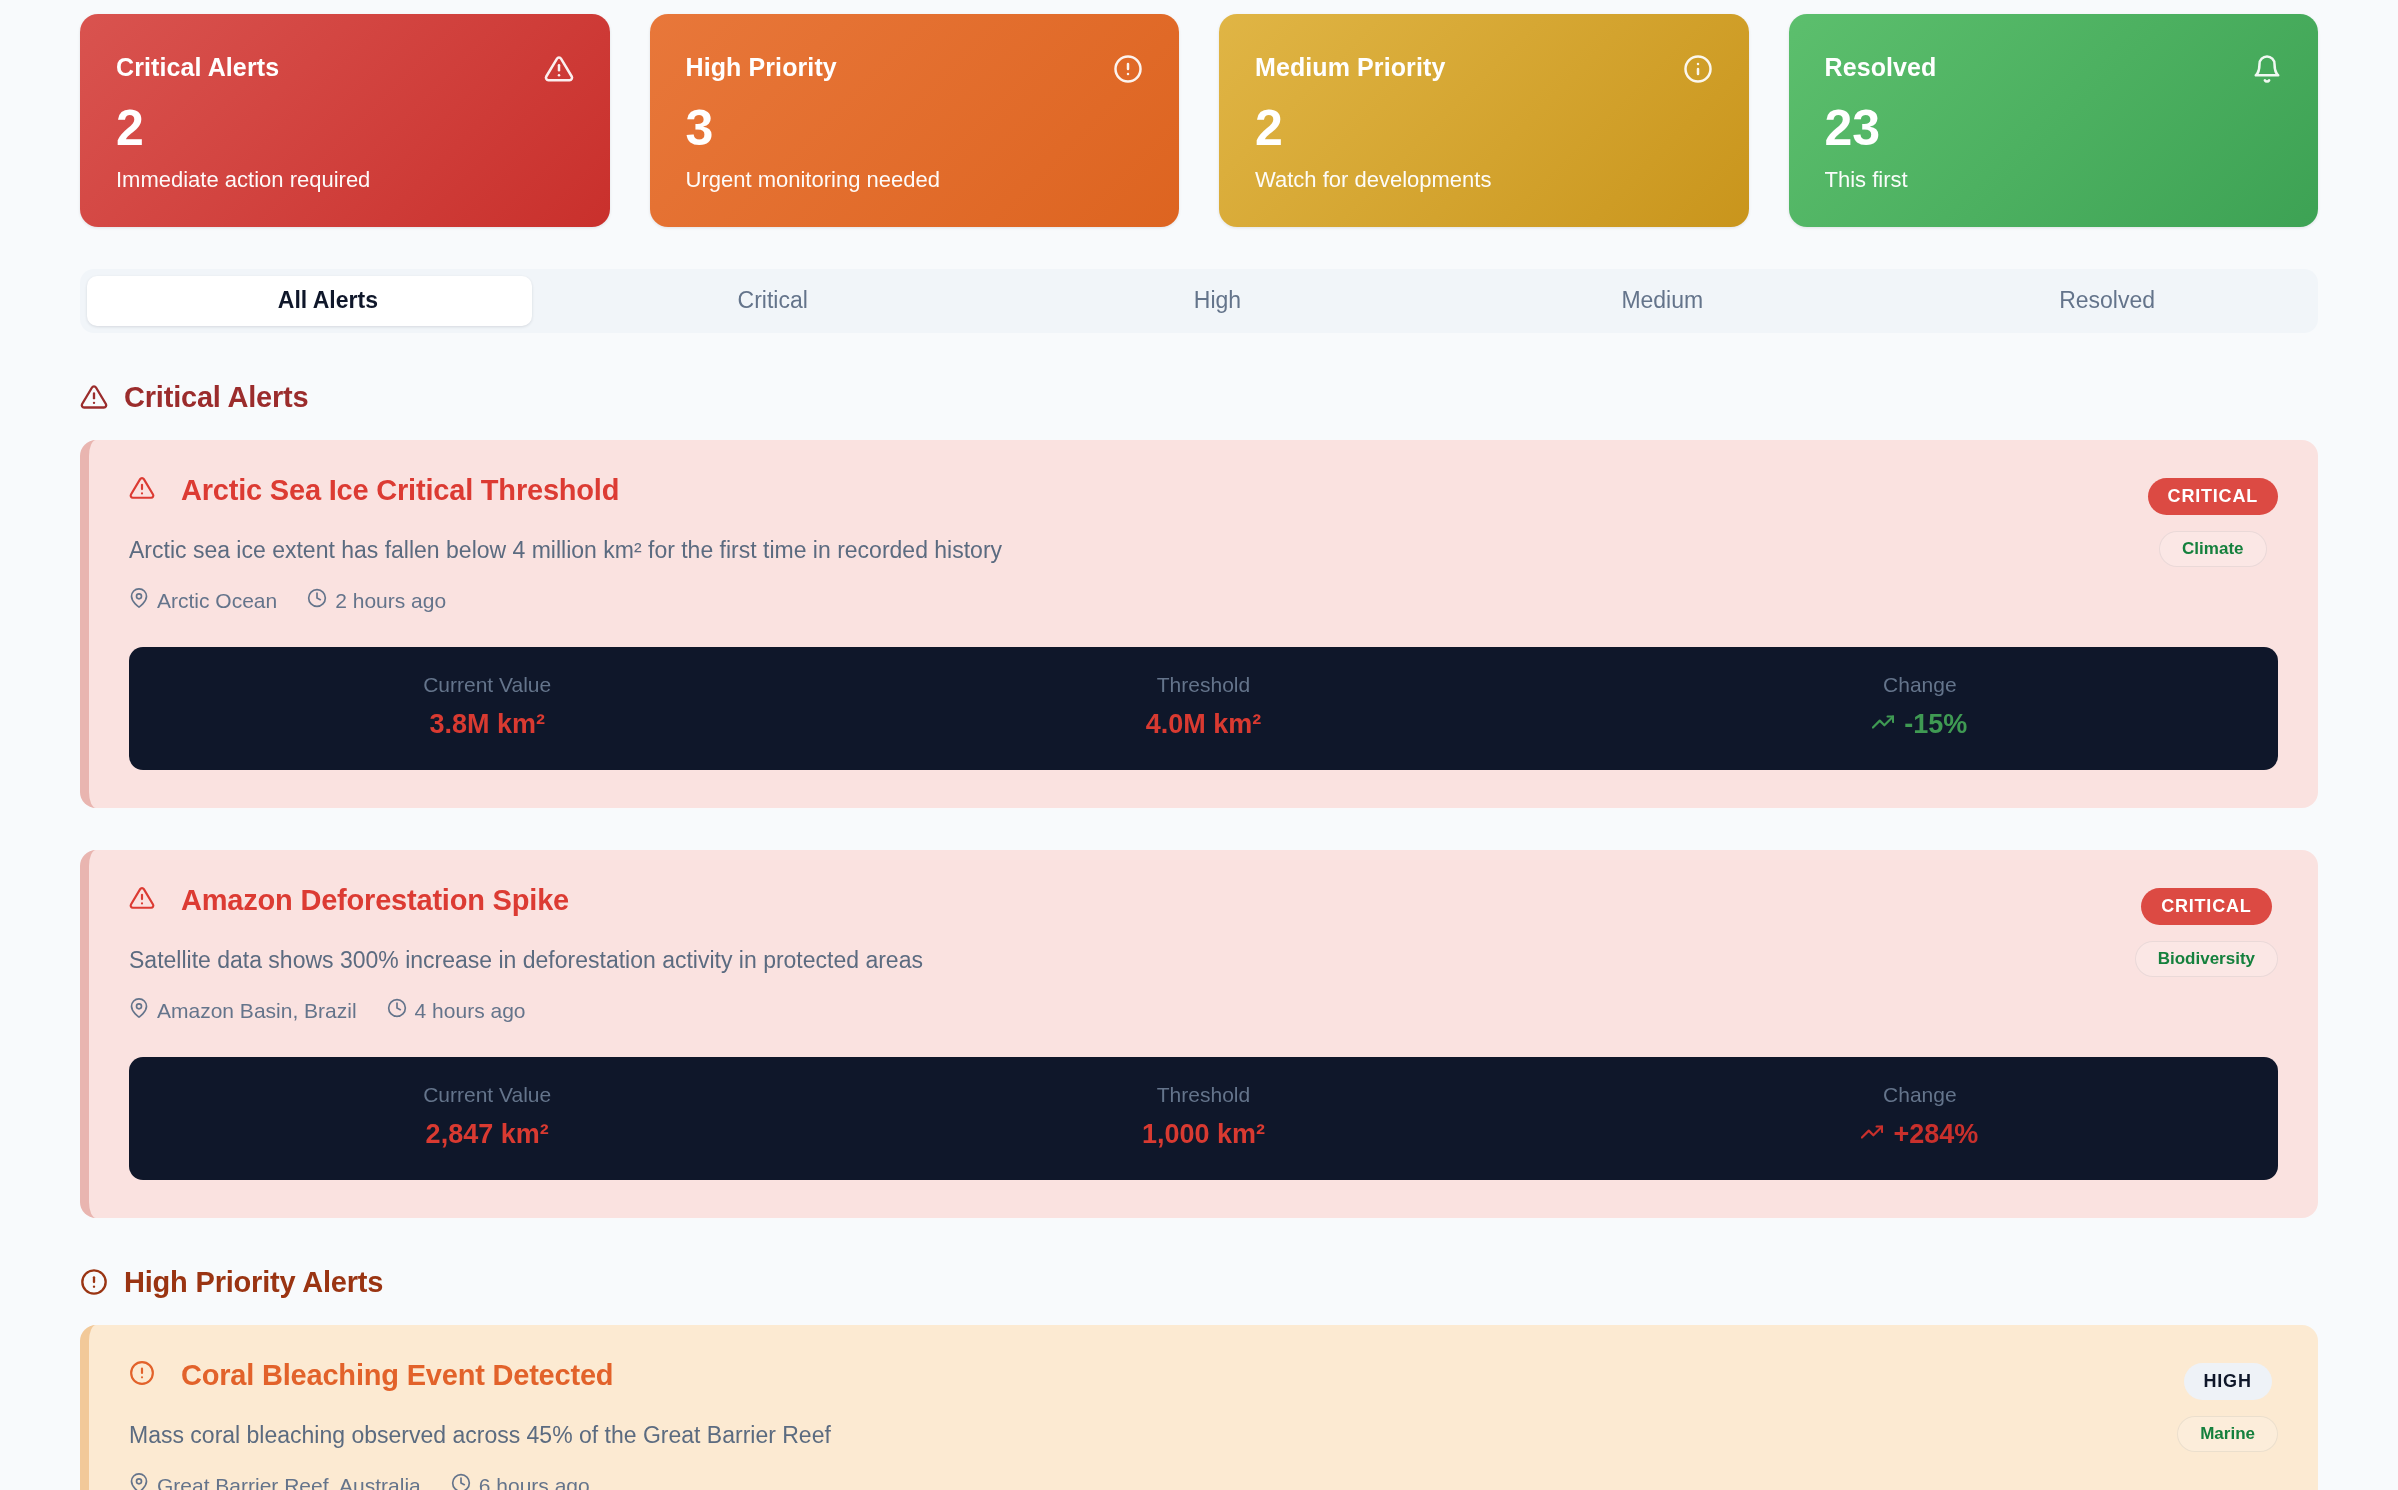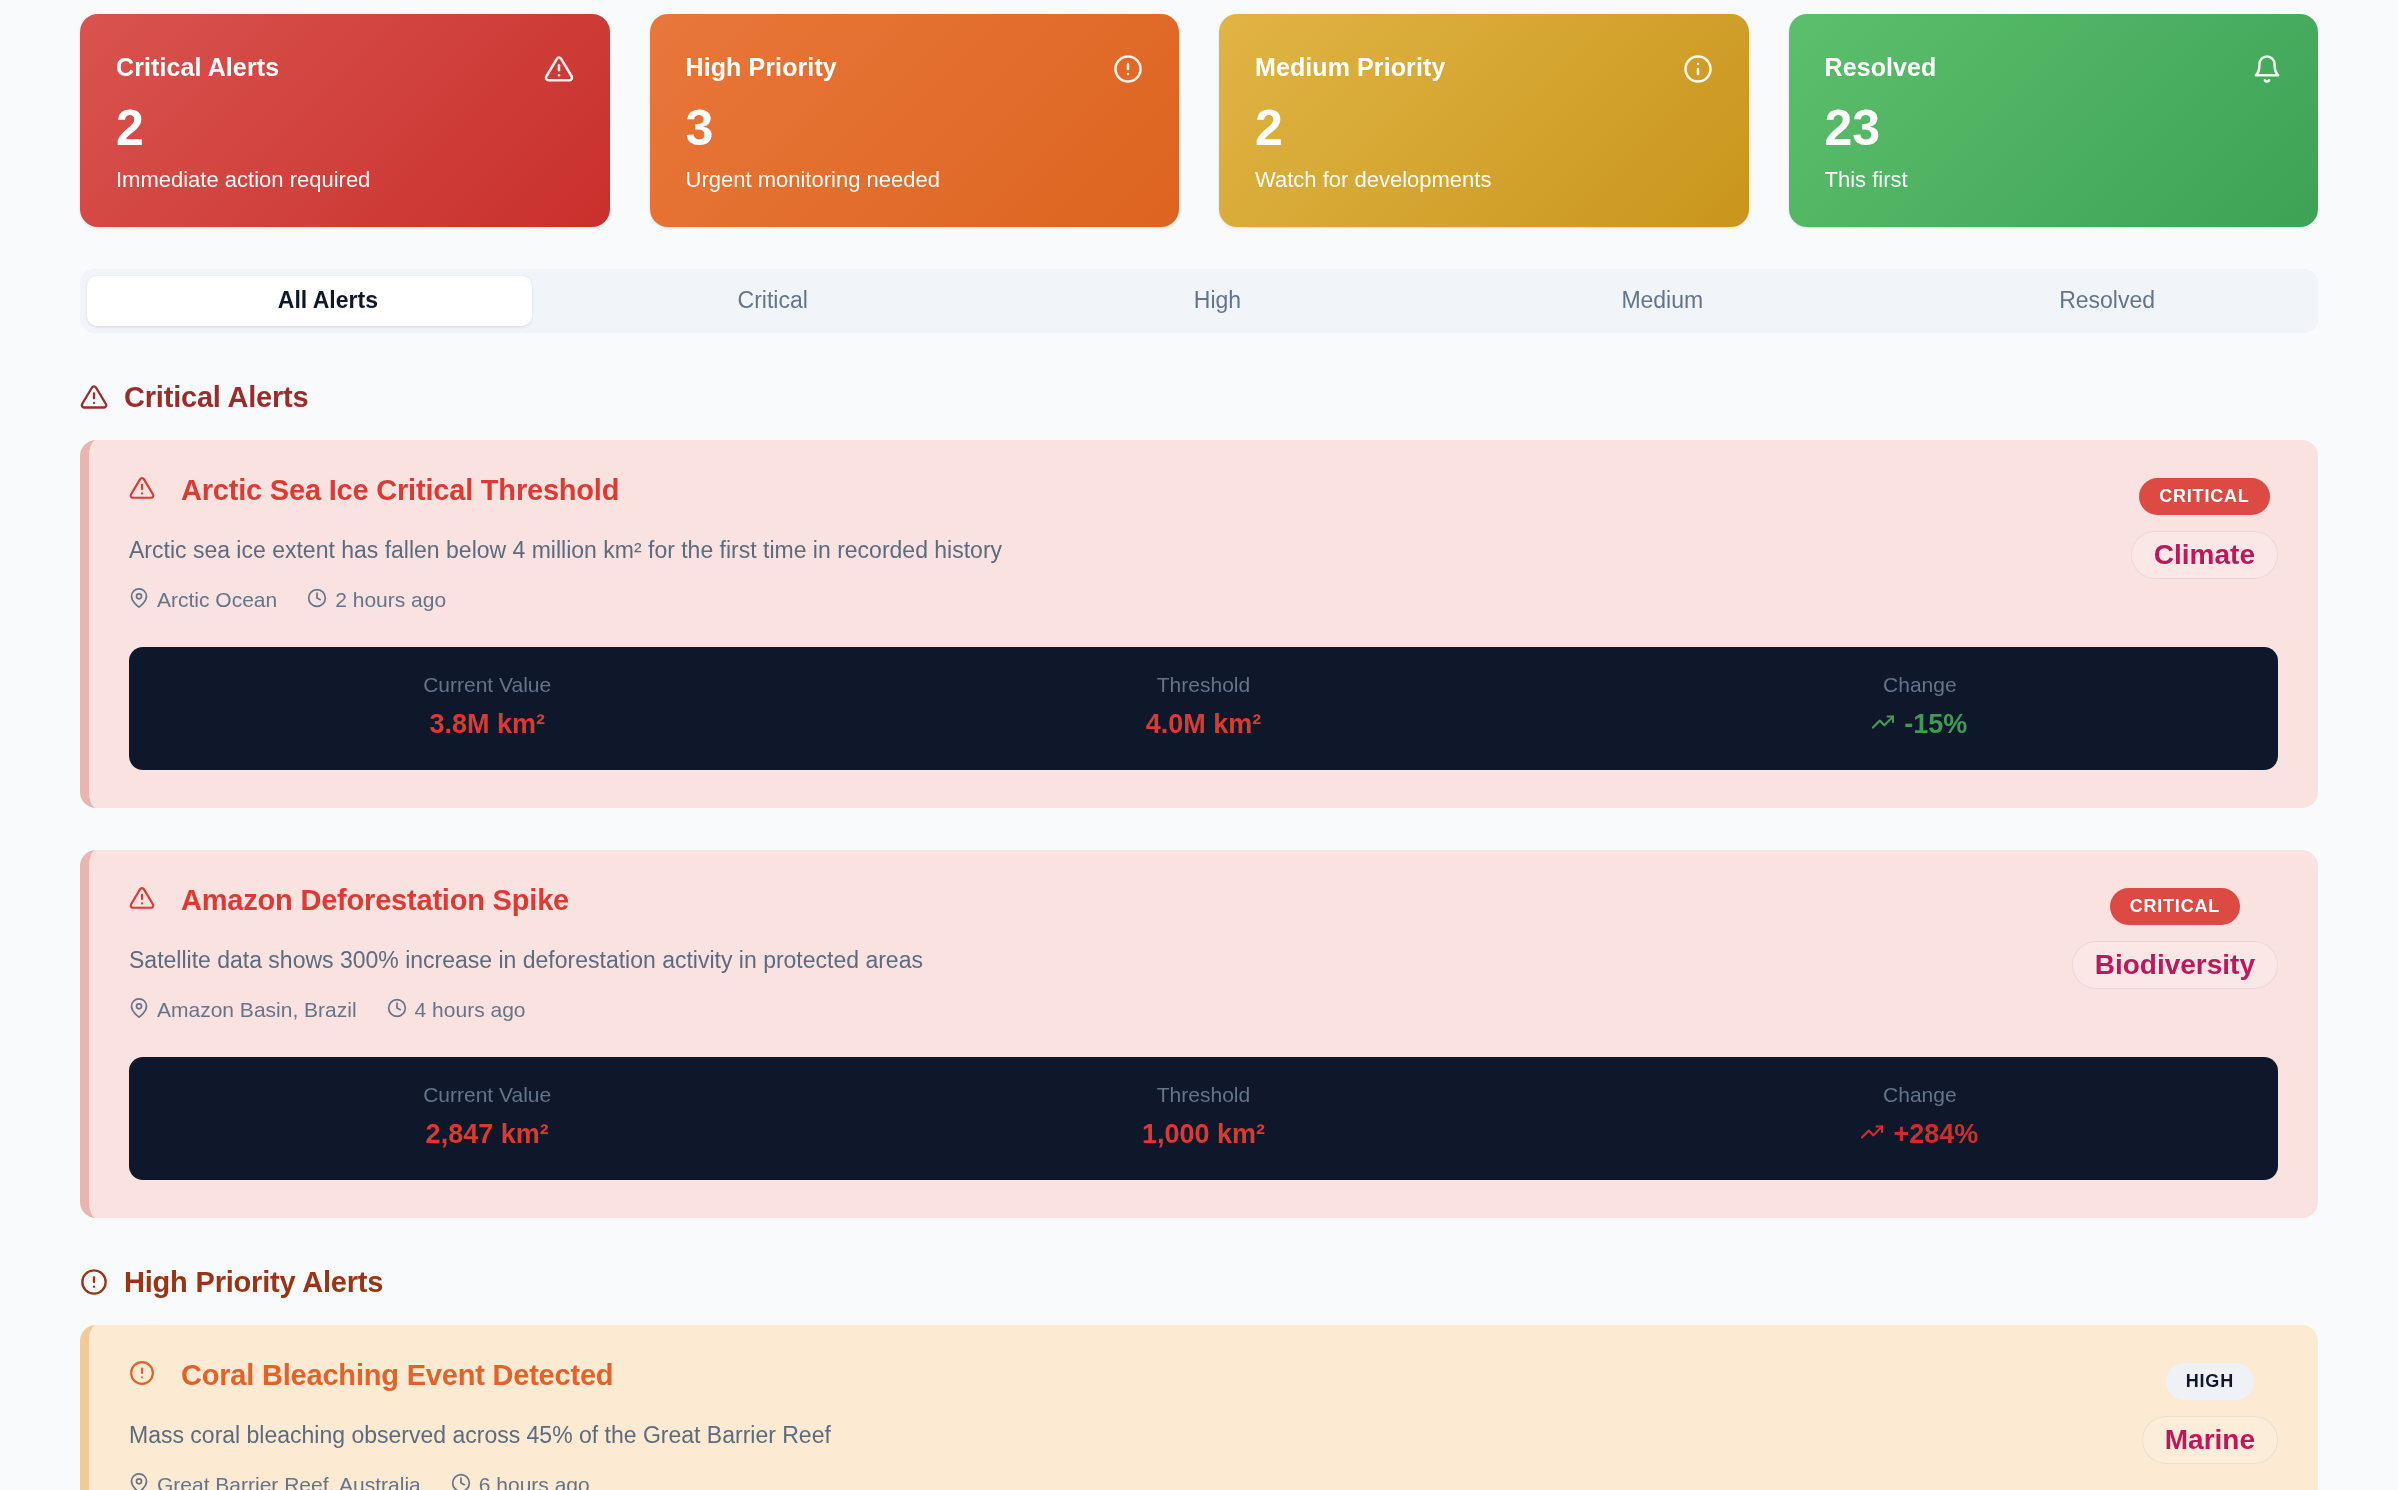--- a/index.html
+++ b/index.html
@@ -156,43 +156,43 @@
     line-height: 1.35;
   }
   .alert-meta {
     display: flex;
     align-items: center;
     gap: 30px;
     margin-top: 22px;
     font-size: 21px;
     color: #64748b;
   }
-  .meta-item { display: flex; align-items: center; gap: 8px; }
+  .meta-item { display: flex; align-items: flex-end; gap: 8px; }
 
   .alert-right {
     display: flex;
     flex-direction: column;
     align-items: center;
     gap: 16px;
     flex: 0 0 auto;
     padding-top: 4px;
   }
   .badge-sev {
     font-size: 18px;
     font-weight: 700;
     letter-spacing: .8px;
     padding: 8px 20px;
     border-radius: 999px;
   }
   .badge-sev.critical { background: #dc4a43; color: #ffffff; }
   .badge-sev.high { background: #eef2f7; color: #0f172a; }
   .badge-cat {
-    font-size: 28px;
-    font-weight: 700;
-    color: #be185d;
+    font-size: 17px;
+    font-weight: 700;
+    color: #15803d;
     padding: 7px 22px;
     border-radius: 999px;
     border: 1px solid rgba(15,23,42,0.07);
     background: rgba(255,255,255,0.18);
   }
 
   
   .metrics {
     margin-top: 34px;
     background: #0f172a;

